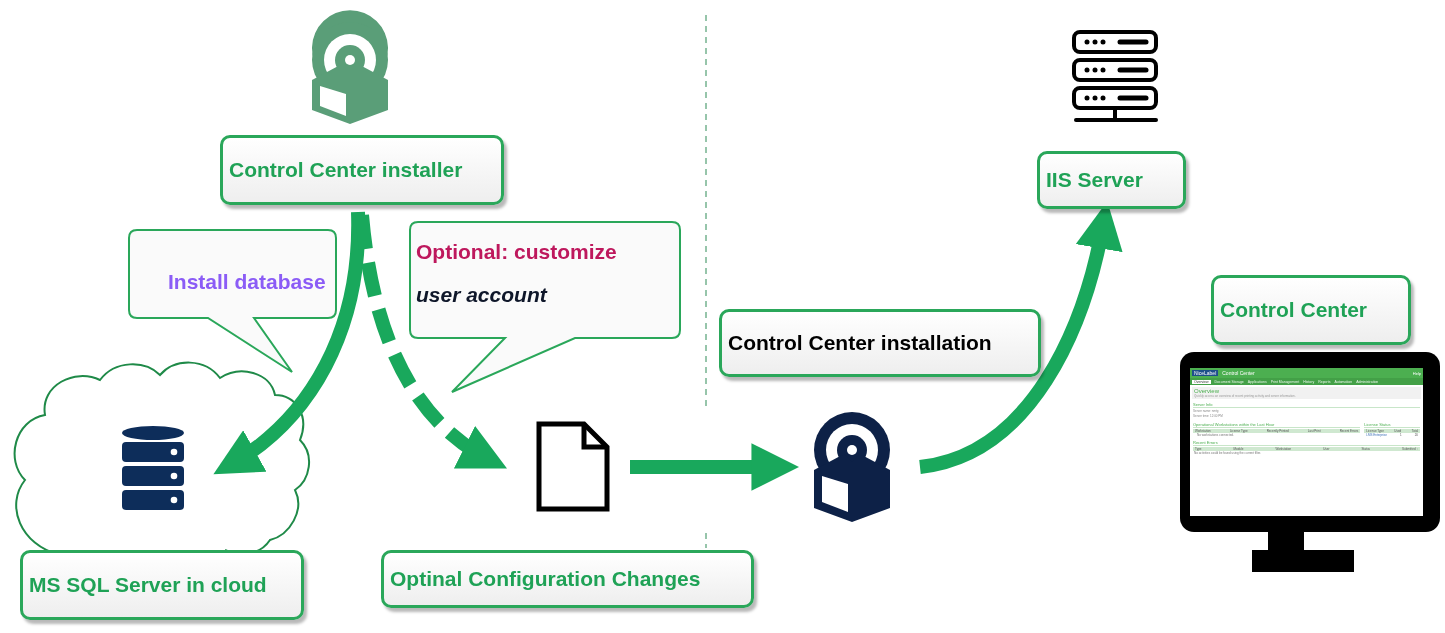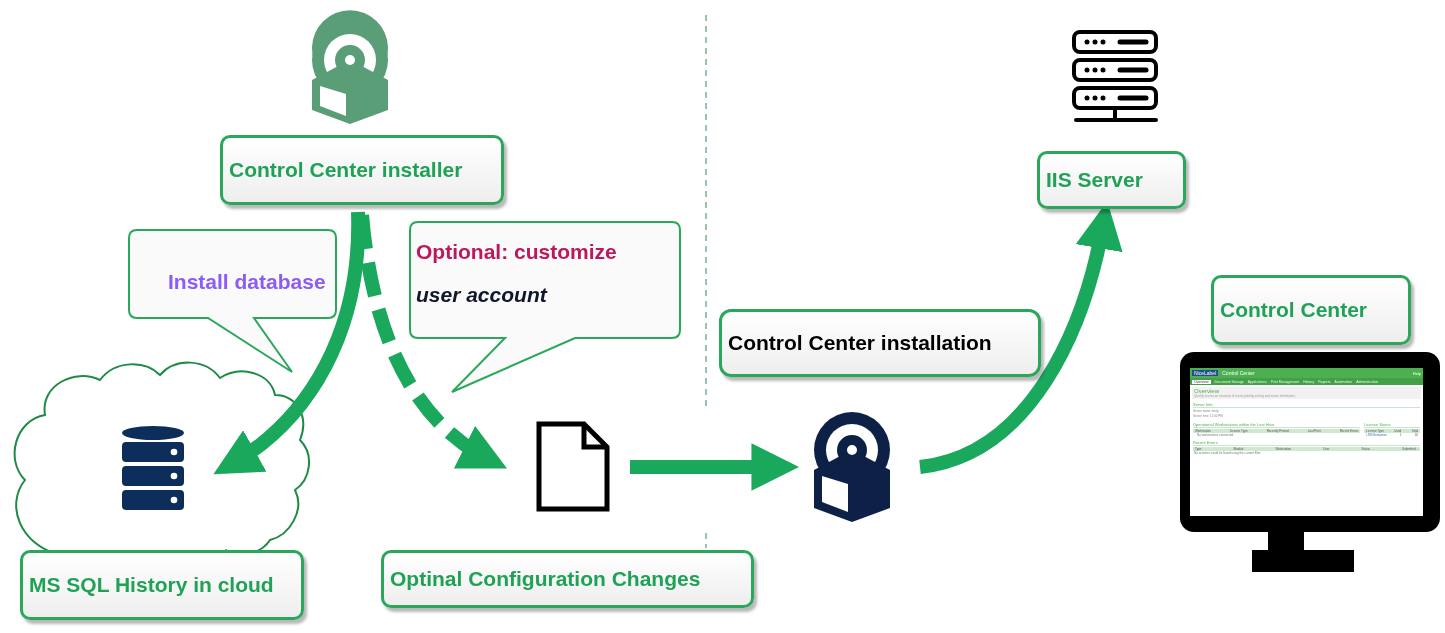--- a/index.html
+++ b/index.html
@@ -1,21 +1,21 @@
 <!DOCTYPE html>
 <html><head>
 <meta charset="utf-8">
 <style>
   html, body { margin:0; padding:0; background:#ffffff; }
   body { width:1445px; height:633px; position:relative; overflow:hidden; font-family:"Liberation Sans", sans-serif; }
   #canvas { position:absolute; left:0; top:0; width:1445px; height:633px; }
   .lbl { position:absolute; box-sizing:border-box; border:3px solid #2aa75a; border-radius:10px;
          background:linear-gradient(#ffffff, #eeeeee); box-shadow:3px 4px 3px rgba(0,0,0,0.28);
          font-weight:bold; font-size:21px; color:#1fa256; display:flex; align-items:center; padding-left:6px; white-space:nowrap; }
-  .lbl.black { color:#000;border-radius:12px; }
+  .lbl.black { color:#000; }
   .callout-text { position:absolute; font-weight:bold; font-size:21px; line-height:26px; white-space:nowrap; }
   .mini { position:absolute; left:1190px; top:368px; width:233px; height:148px; background:#fff; overflow:hidden; font-family:"Liberation Sans", sans-serif; }
   .mini .bar { height:10px; background:#4caf50; display:flex; align-items:center; padding:0 2px; }
   .mini .logo { background:#1e4f8a; color:#fff; font-size:5px; padding:0 2px; height:6px; line-height:6px; }
   .mini .title { color:#fff; font-size:5px; margin-left:4px; }
   .mini .help { color:#fff; font-size:4px; margin-left:auto; }
   .mini .tabs { height:7px; background:#43a047; display:flex; gap:4px; padding:0 2px; align-items:center; }
   .mini .tabs span { font-size:3.5px; color:#e8f5e9; white-space:nowrap; }
   .mini .tabs span.active { background:#fff; color:#333; padding:0 2px; }
   .mini .ov { background:#f1f1f1; margin:2px 2px 0 2px; padding:1px 2px; }
@@ -111,21 +111,21 @@
   <path d="M362,215 C372,330 410,420 490,460" fill="none" stroke="#19a85c" stroke-width="14" stroke-dasharray="34,14" marker-end="url(#ah)"></path>
   <path d="M630,467 L780,467" fill="none" stroke="#19a85c" stroke-width="14" marker-end="url(#ah)"></path>
   <path d="M920,467 C1030,455 1085,330 1104,220" fill="none" stroke="#19a85c" stroke-width="14" marker-end="url(#ah)"></path>
 </svg>
 
 <div class="callout-text" style="left:134px;top:269px;color:#8b5cf6;margin-left:34px;">Install database</div>
 <div class="callout-text" style="left:416px;top:239px;color:#be185d;">Optional: customize</div>
 <div class="callout-text" style="left:416px;top:282px;color:#0f172a;font-style:italic;">user account</div>
 
 <div class="lbl" style="left:220px;top:135px;width:284px;height:70px;">Control Center installer</div>
-<div class="lbl" style="left:20px;top:550px;width:284px;height:70px;">MS SQL History in cloud</div>
+<div class="lbl" style="left:20px;top:550px;width:284px;height:70px;">MS SQL Server in cloud</div>
 <div class="lbl" style="left:381px;top:550px;width:373px;height:58px;">Optinal Configuration Changes</div>
 <div class="lbl black" style="left:719px;top:309px;width:322px;height:68px;">Control Center installation</div>
 <div class="lbl" style="left:1037px;top:123px;width:149px;height:58px;margin-top:28px;">IIS Server</div>
 <div class="lbl" style="left:1211px;top:275px;width:200px;height:70px;">Control Center</div>
 
 <div class="mini">
   <div class="bar">
     <span class="logo">NiceLabel</span>
     <span class="title">Control Center</span>
     <span class="help">Help</span>

